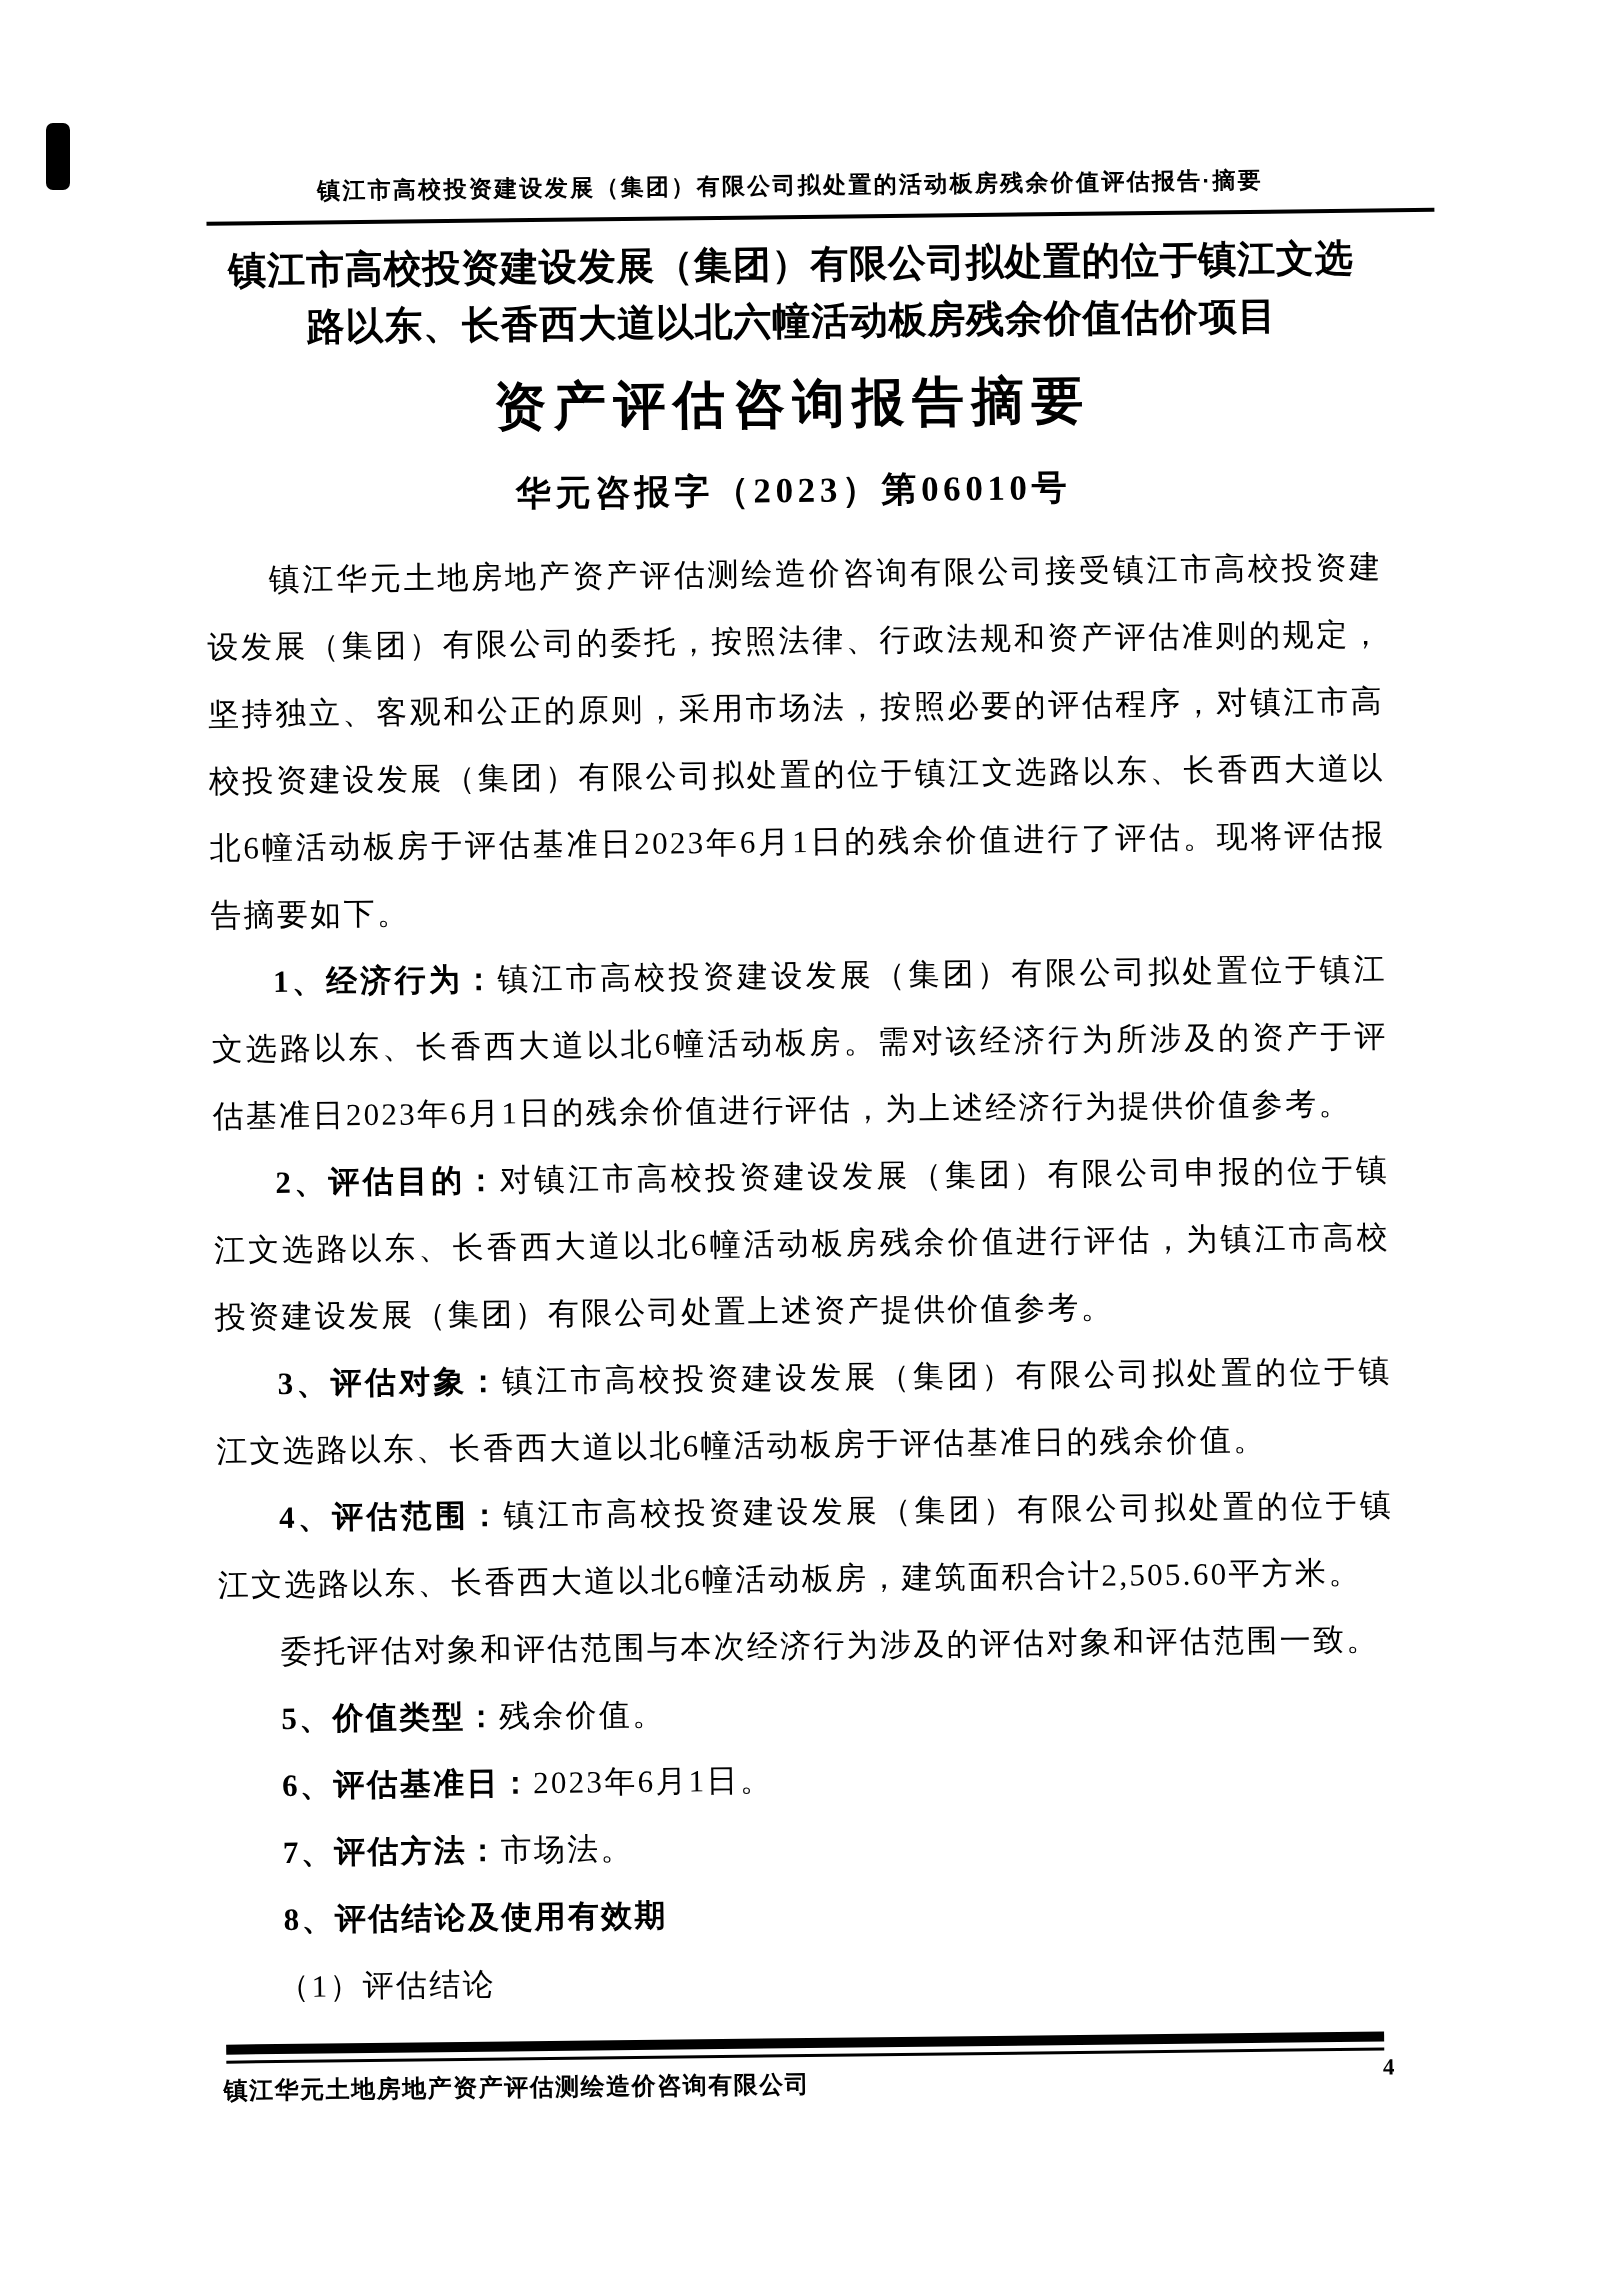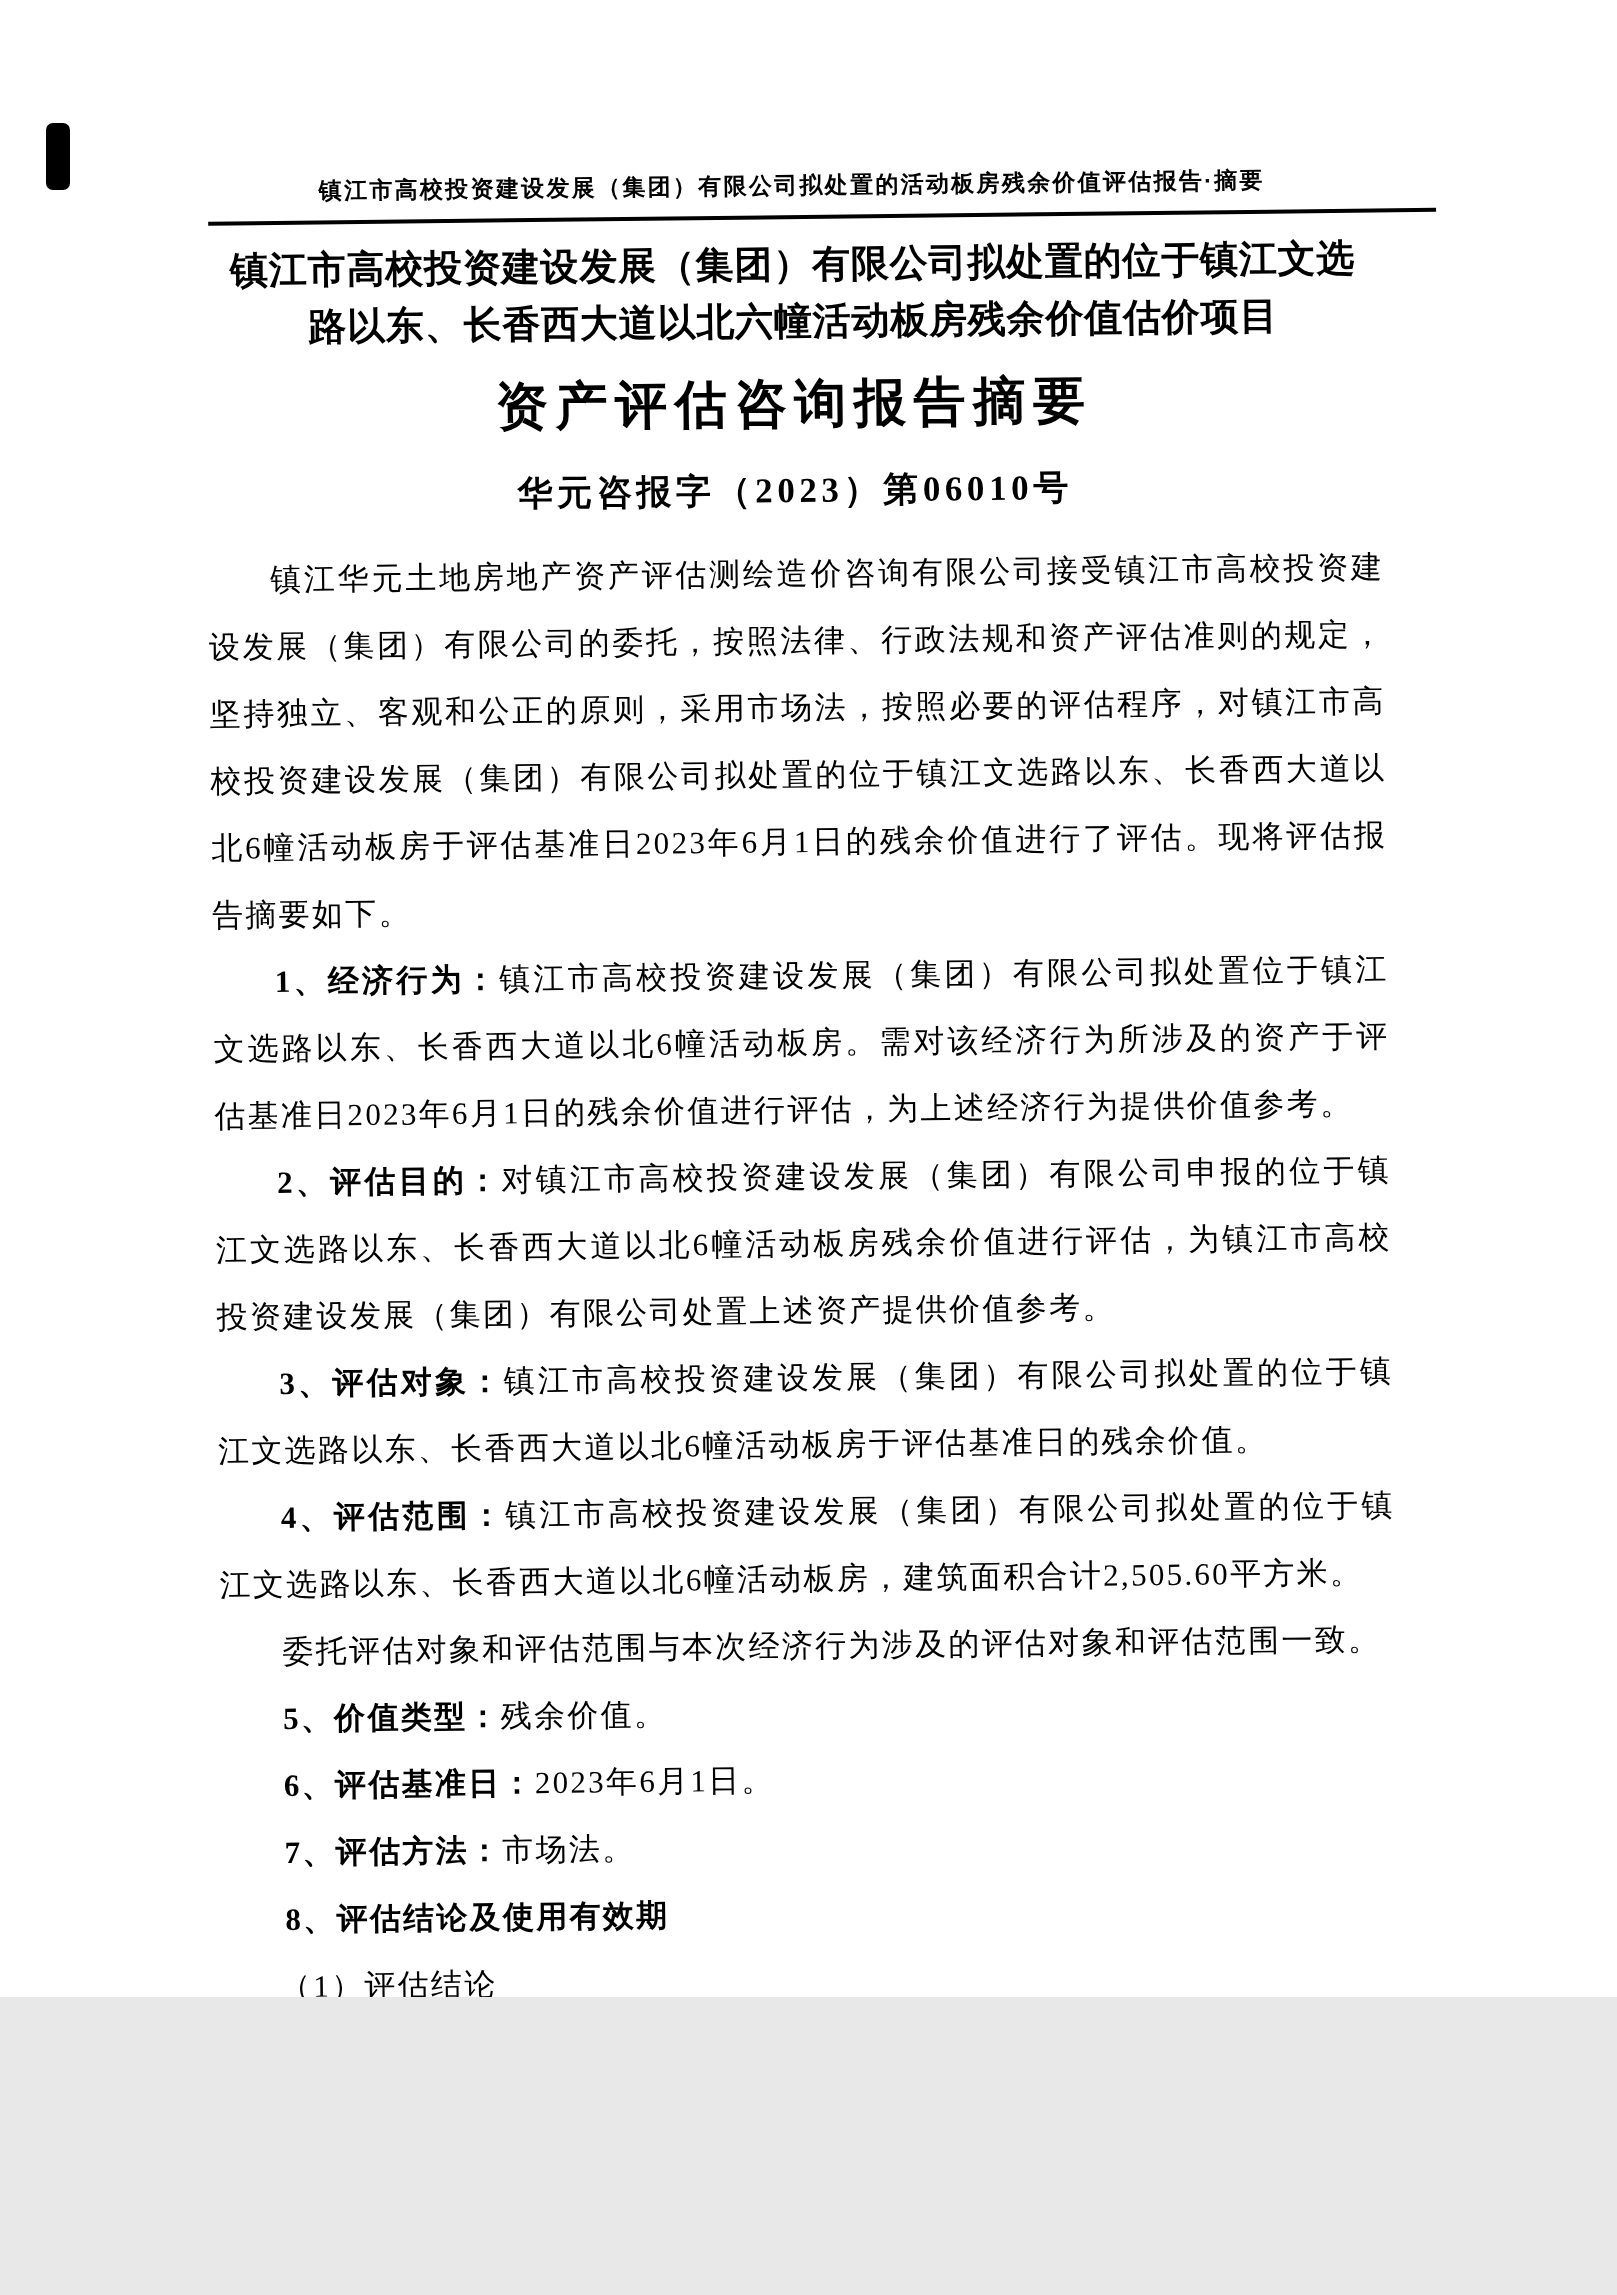--- a/index.html
+++ b/index.html
@@ -1,18 +1,18 @@
 <!DOCTYPE html>
 <html style="font-size:12.2px"><head>
 <meta charset="utf-8">
 <style>
   html,body{margin:0;padding:0;background:#e8e8e8;}
   .page{
     position:relative;
-    width:1618px;height:1997px;
+    width:1618px;height:2295px;
     background:#ffffff;
     overflow:hidden;
     color:#000;
     font-family:"Liberation Serif","DejaVu Serif",serif;
   }
   .sheet{
     position:absolute;inset:0;
     transform:rotate(-0.65deg);
     transform-origin:50% 50%;
   }

